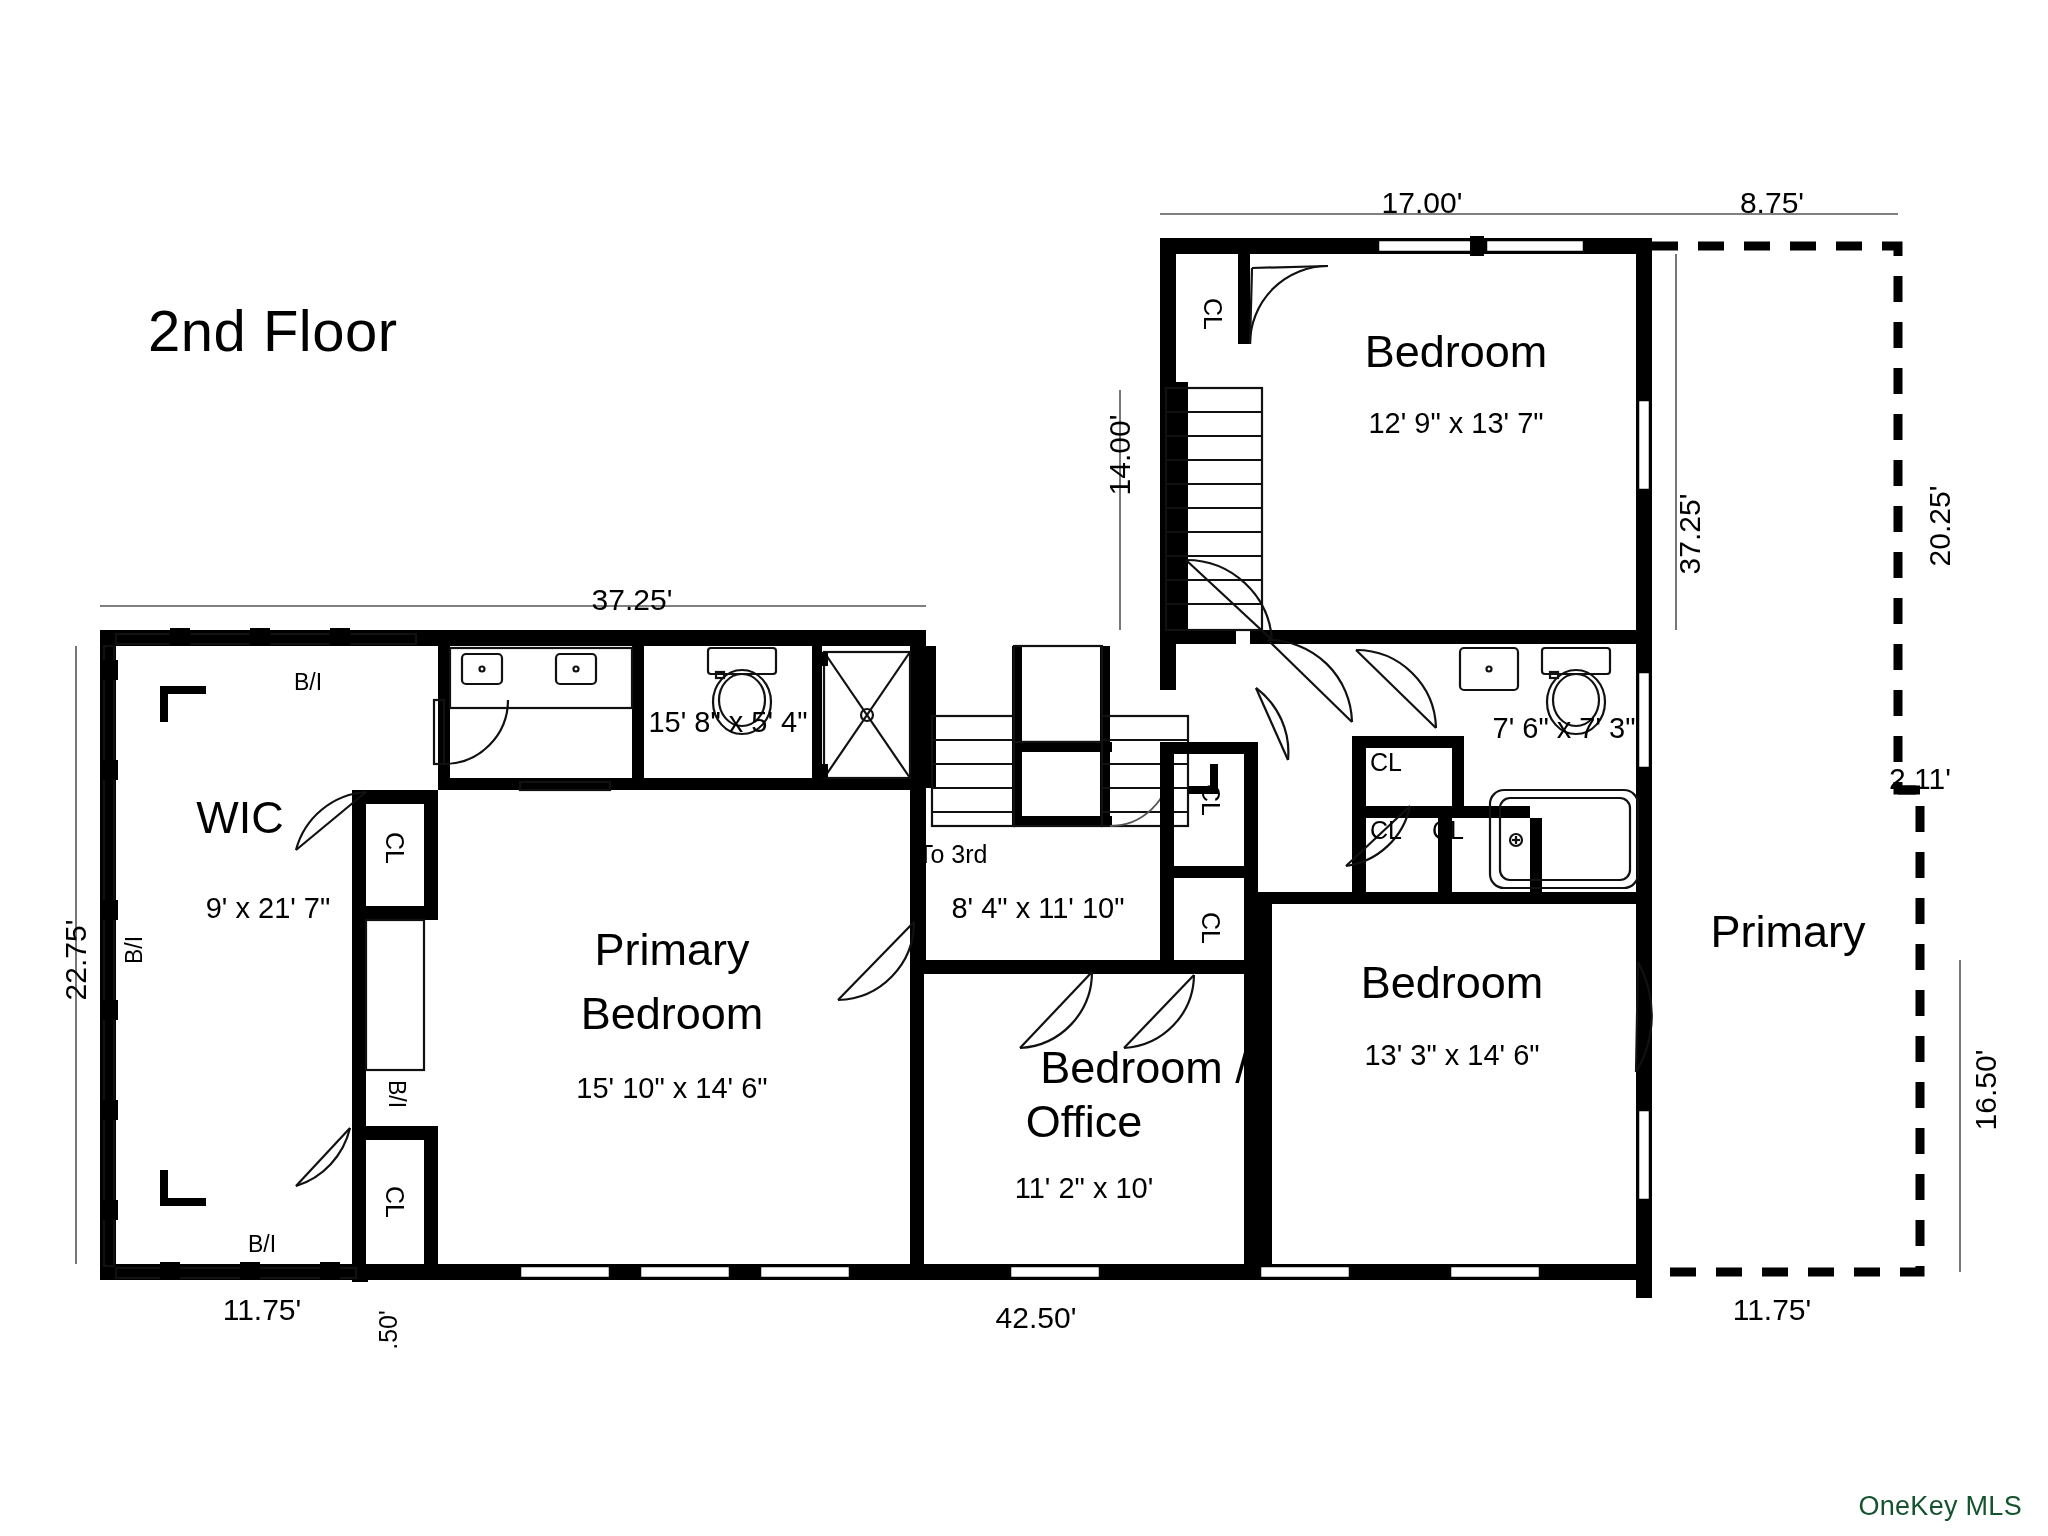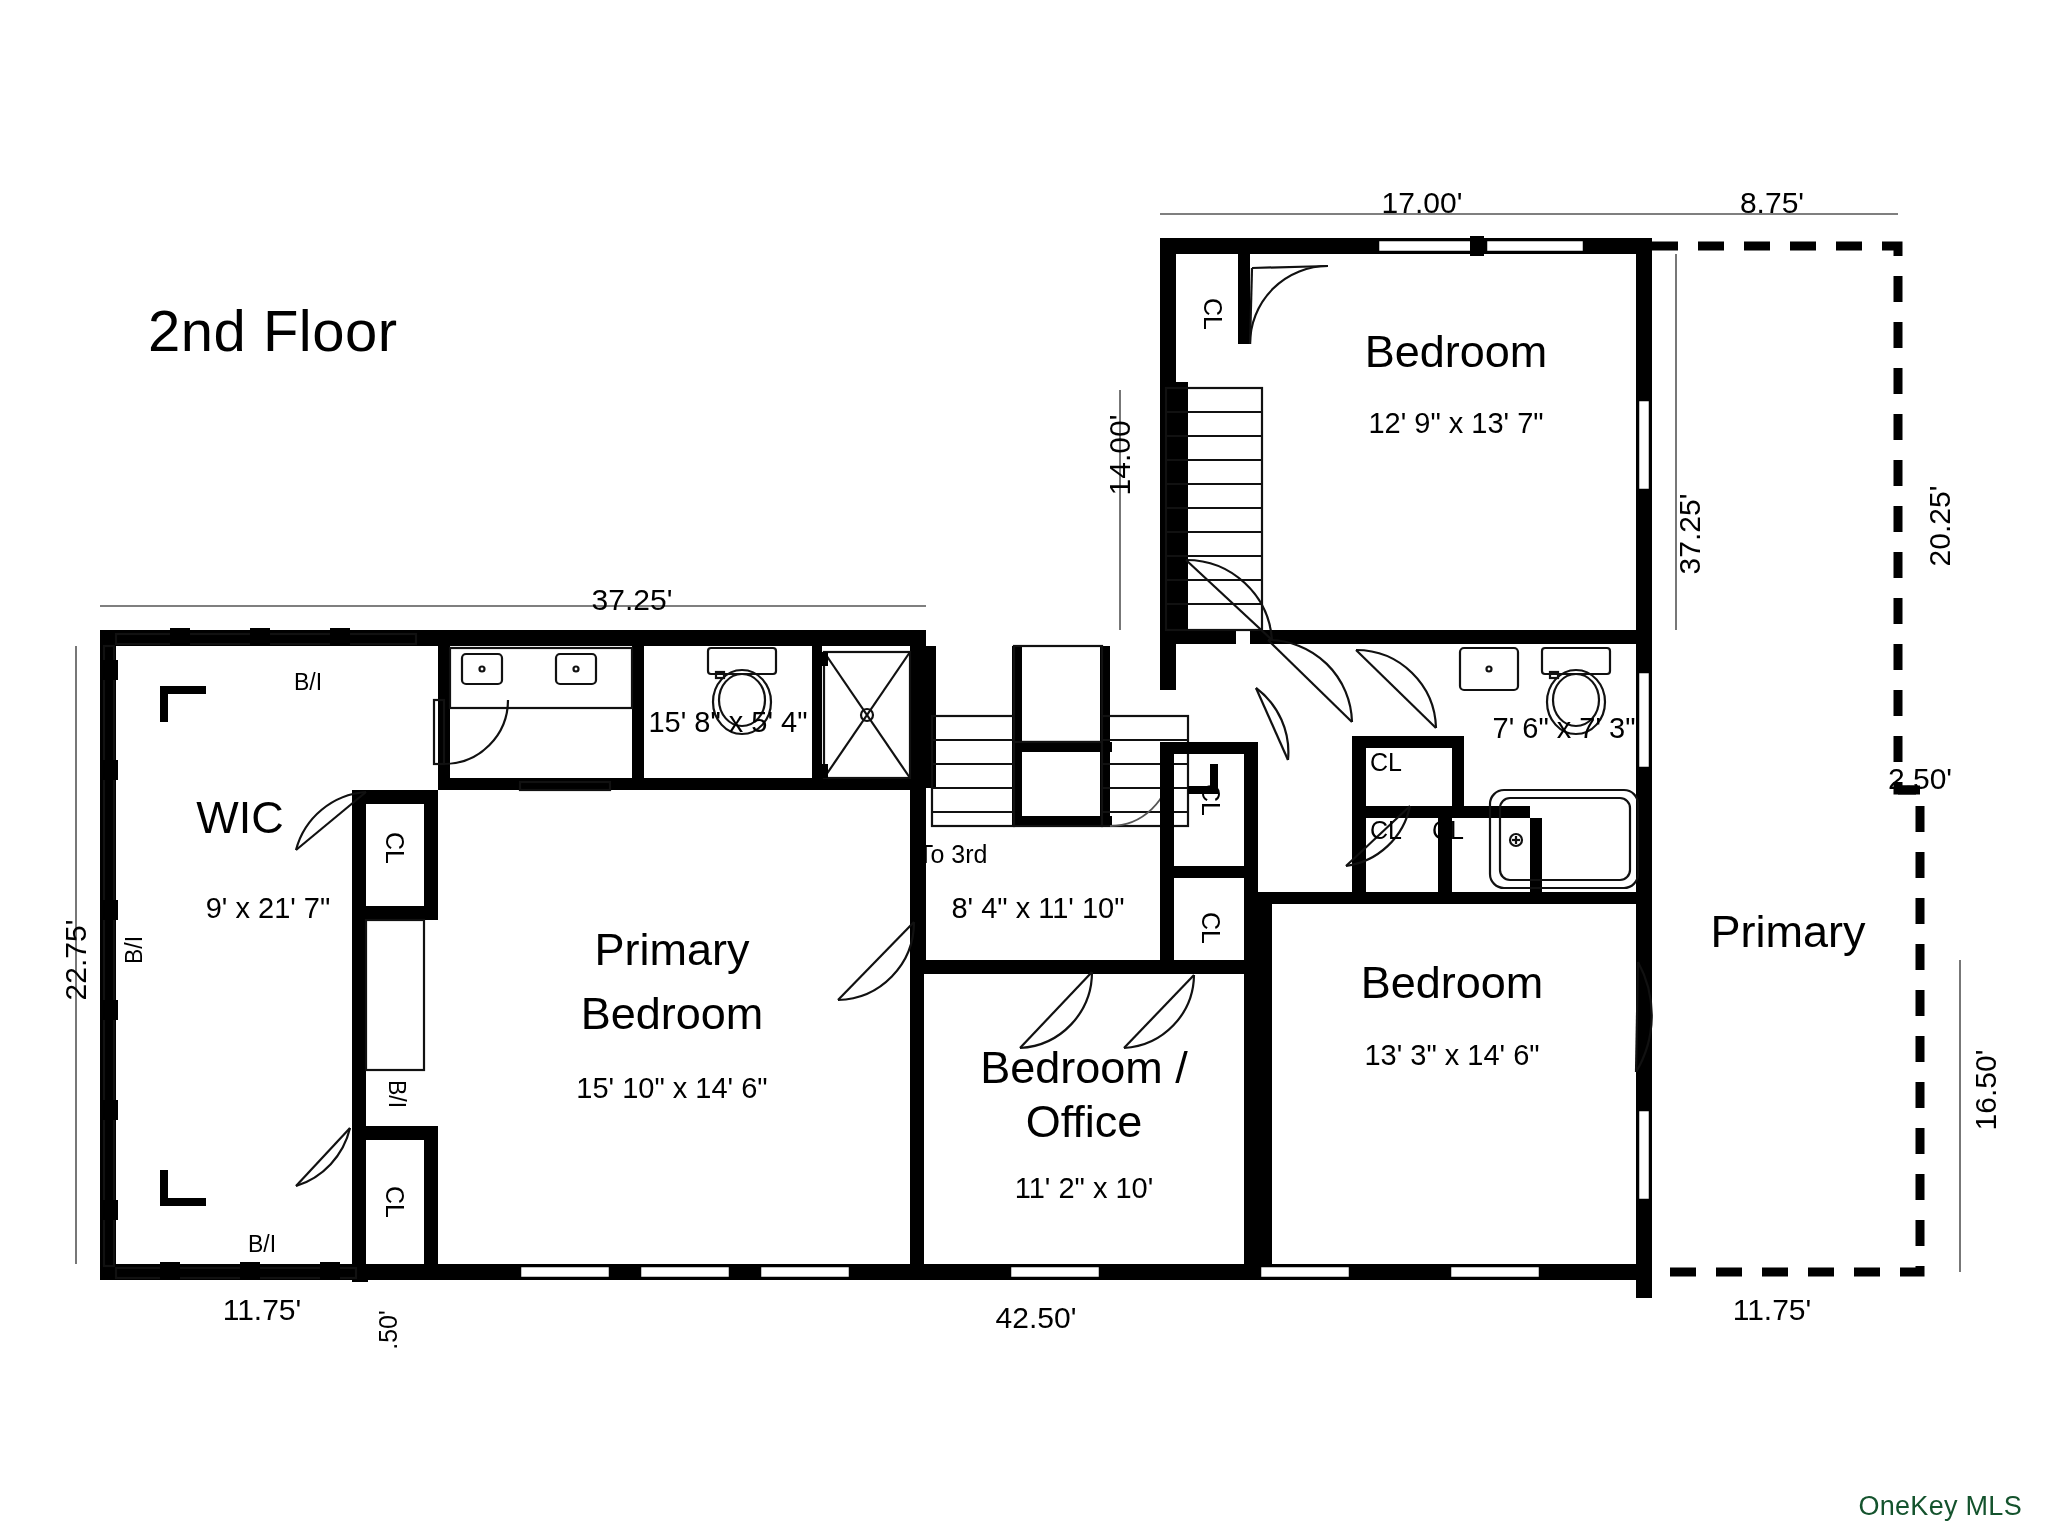--- a/index.html
+++ b/index.html
@@ -354,39 +354,39 @@
 </svg>
 
 <div class="lbl title" style="left:148px;top:251px;margin-top:46px;">2nd Floor</div>
 
 <div class="lbl dim ctr" style="left:1406px;top:203px;margin-left:16px;">17.00'</div>
 <div class="lbl dim ctr" style="left:1772px;top:203px;">8.75'</div>
 <div class="lbl dim ctr vert" style="left:1120px;top:455px;">14.00'</div>
 <div class="lbl dim ctr" style="left:632px;top:600px;">37.25'</div>
 <div class="lbl dim ctr vert" style="left:1690px;top:534px;">37.25'</div>
 <div class="lbl dim ctr vert" style="left:1940px;top:526px;">20.25'</div>
-<div class="lbl dim ctr" style="left:1920px;top:779px;">2.50'</div>
+<div class="lbl dim ctr" style="left:1920px;top:779px;">2.11'</div>
 <div class="lbl dim ctr vert" style="left:1986px;top:1090px;">16.50'</div>
 <div class="lbl dim ctr vert" style="left:76px;top:960px;">22.75'</div>
 <div class="lbl dim ctr" style="left:262px;top:1310px;">11.75'</div>
 <div class="lbl small ctr vert" style="left:388px;top:1330px;">.50'</div>
 <div class="lbl dim ctr" style="left:1036px;top:1318px;">42.50'</div>
 <div class="lbl dim ctr" style="left:1772px;top:1310px;">11.75'</div>
 
 <div class="lbl room-name ctr" style="left:1456px;top:352px;">Bedroom</div>
 <div class="lbl room-dim ctr" style="left:1456px;top:423px;">12' 9" x 13' 7"</div>
 
 <div class="lbl room-name ctr" style="left:1452px;top:983px;">Bedroom</div>
 <div class="lbl room-dim ctr" style="left:1452px;top:1055px;">13' 3" x 14' 6"</div>
 
 <div class="lbl room-name ctr" style="left:672px;top:950px;">Primary</div>
 <div class="lbl room-name ctr" style="left:672px;top:1014px;">Bedroom</div>
 <div class="lbl room-dim ctr" style="left:672px;top:1088px;">15' 10" x 14' 6"</div>
 
-<div class="lbl room-name ctr" style="left:1084px;top:1068px;">Bedroom /</div>
+<div class="lbl room-name ctr" style="left:1144px;top:1068px;">Bedroom /</div>
 <div class="lbl room-name ctr" style="left:1084px;top:1122px;">Office</div>
 <div class="lbl room-dim ctr" style="left:1084px;top:1188px;">11' 2" x 10'</div>
 
 <div class="lbl room-name ctr" style="left:240px;top:818px;">WIC</div>
 <div class="lbl room-dim ctr" style="left:268px;top:908px;">9' x 21' 7"</div>
 
 <div class="lbl room-name ctr" style="left:1788px;top:932px;">Primary</div>
 
 <div class="lbl room-dim ctr" style="left:728px;top:722px;">15' 8" x 5' 4"</div>
 <div class="lbl room-dim ctr" style="left:1564px;top:728px;">7' 6" x 7' 3"</div>

